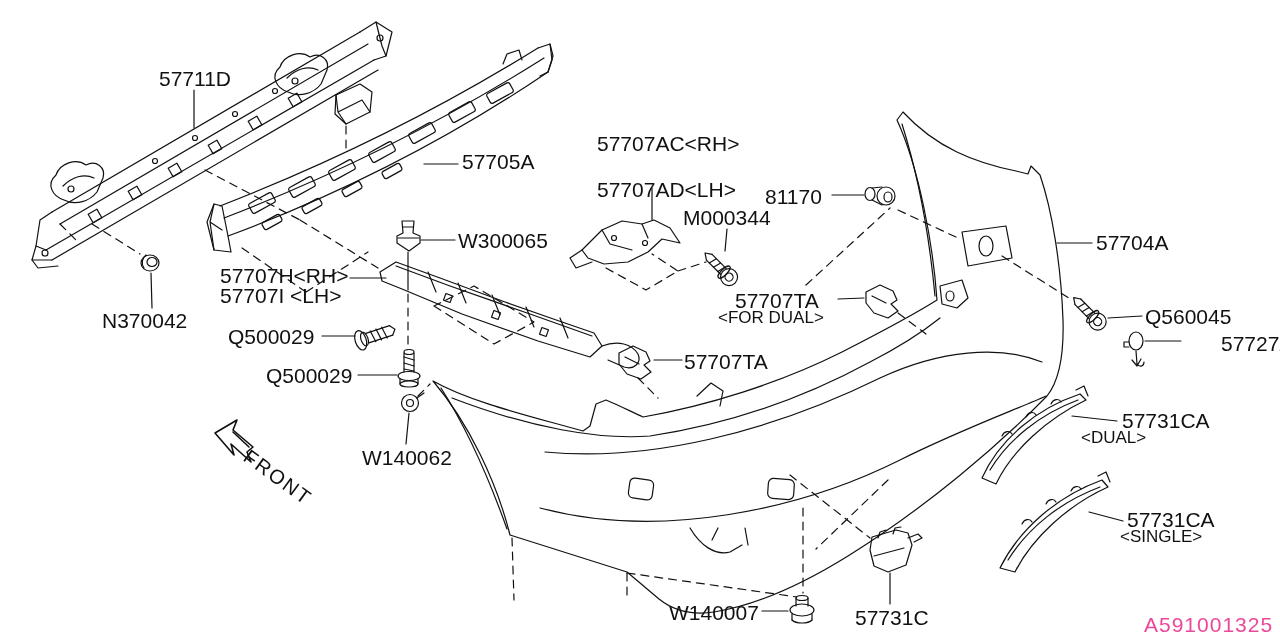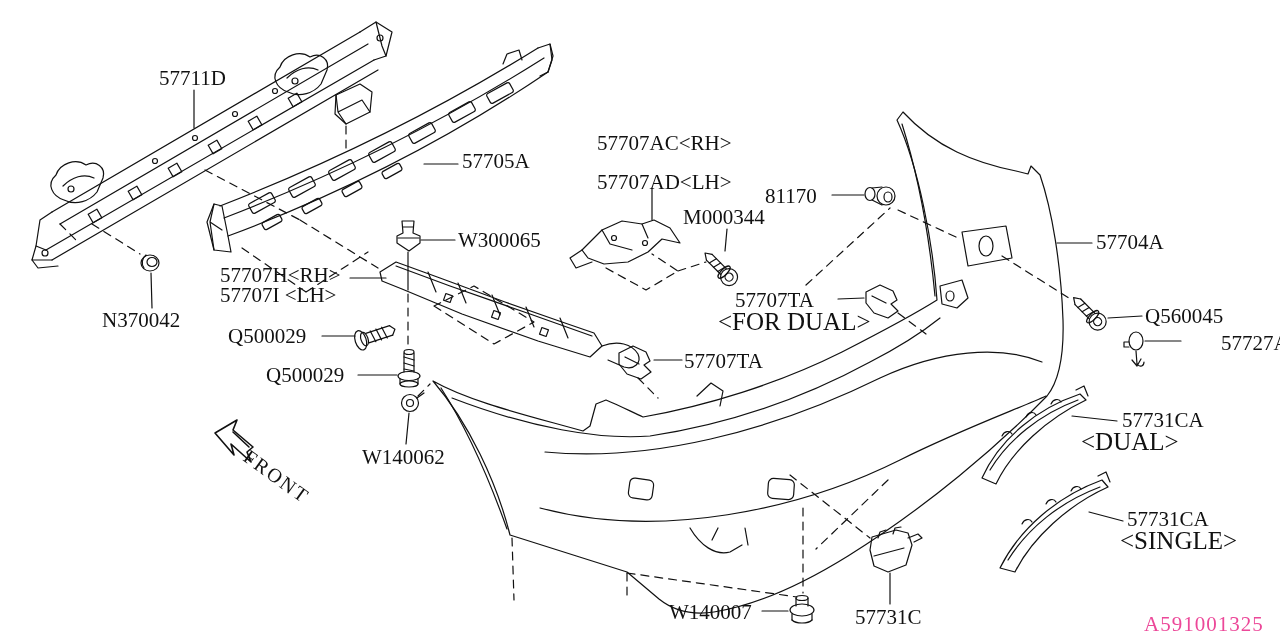--- a/index.html
+++ b/index.html
@@ -1,20 +1,20 @@
 <!DOCTYPE html>
 <html><head>
 <meta charset="utf-8">
 <style>
   html,body{margin:0;padding:0;background:#fff;}
   .stage{position:relative;width:1280px;height:640px;background:#fff;overflow:hidden;
-         font-family:Liberation Serif, serif;}
+         font-family:Liberation Sans, sans-serif;}
   .stage svg{position:absolute;left:0;top:0;}
   .callout{position:absolute;font-size:21px;line-height:1;color:#111;white-space:pre;cursor:default;}
-  .qualifier{position:absolute;font-size:25px;line-height:1;color:#111;white-space:pre;}
+  .qualifier{position:absolute;font-size:17px;line-height:1;color:#111;white-space:pre;}
   .front-label{position:absolute;font-size:20px;line-height:1;color:#111;
                transform:rotate(36deg);transform-origin:0 0;letter-spacing:2px;}
   .drawing-code{position:absolute;font-size:21px;line-height:1;color:#ec4899;letter-spacing:1px;}
 </style>
 </head>
 <body>
 
 <div class="stage">
 
 <svg width="1280" height="640" viewBox="0 0 1280 640">
@@ -274,21 +274,21 @@
       <path d="M803,508 L803,593"></path>
       <path d="M790,475 L870,538"></path>
       <path d="M888,480 L816,549"></path>
     </g>
   </g>
 </svg>
 
 <div class="callout" style="left:159px;top:68px">57711D</div>
 <div class="callout" style="left:462px;top:151px">57705A</div>
 <div class="callout" style="left:597px;top:133px">57707AC&lt;RH&gt;</div>
-<div class="callout" style="left:597px;top:172px">57707AD&lt;LH&gt;</div>
+<div class="callout" style="left:597px;top:179px">57707AD&lt;LH&gt;</div>
 <div class="callout" style="left:765px;top:186px">81170</div>
 <div class="callout" style="left:683px;top:207px">M000344</div>
 <div class="callout" style="left:458px;top:230px">W300065</div>
 <div class="callout" style="left:220px;top:265px">57707H&lt;RH&gt;</div>
 <div class="callout" style="left:220px;top:285px">57707I &lt;LH&gt;</div>
 <div class="callout" style="left:102px;top:310px">N370042</div>
 <div class="callout" style="left:228px;top:326px">Q500029</div>
 <div class="callout" style="left:266px;top:365px">Q500029</div>
 <div class="callout" style="left:735px;top:290px">57707TA</div>
 <div class="qualifier" style="left:718px;top:309px">&lt;FOR DUAL&gt;</div>

